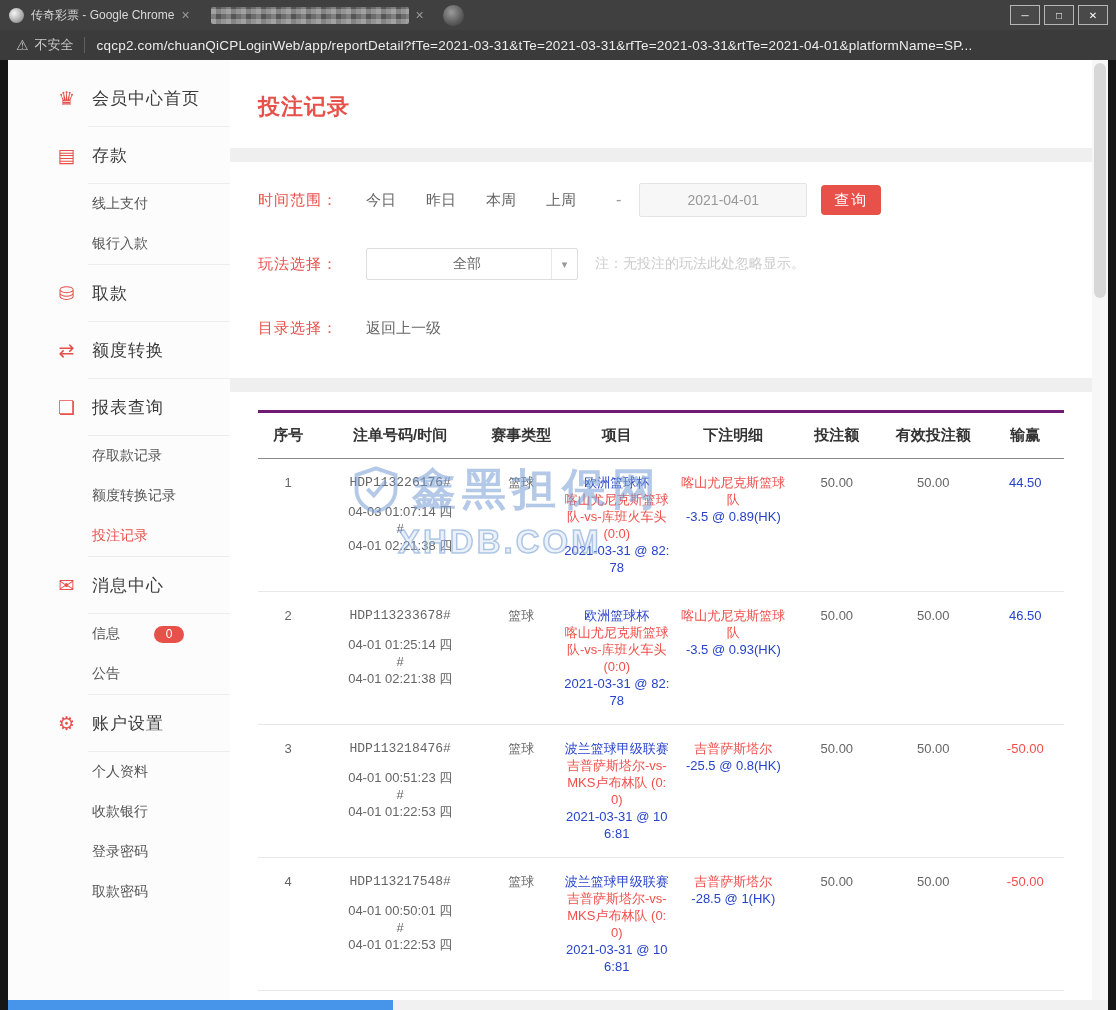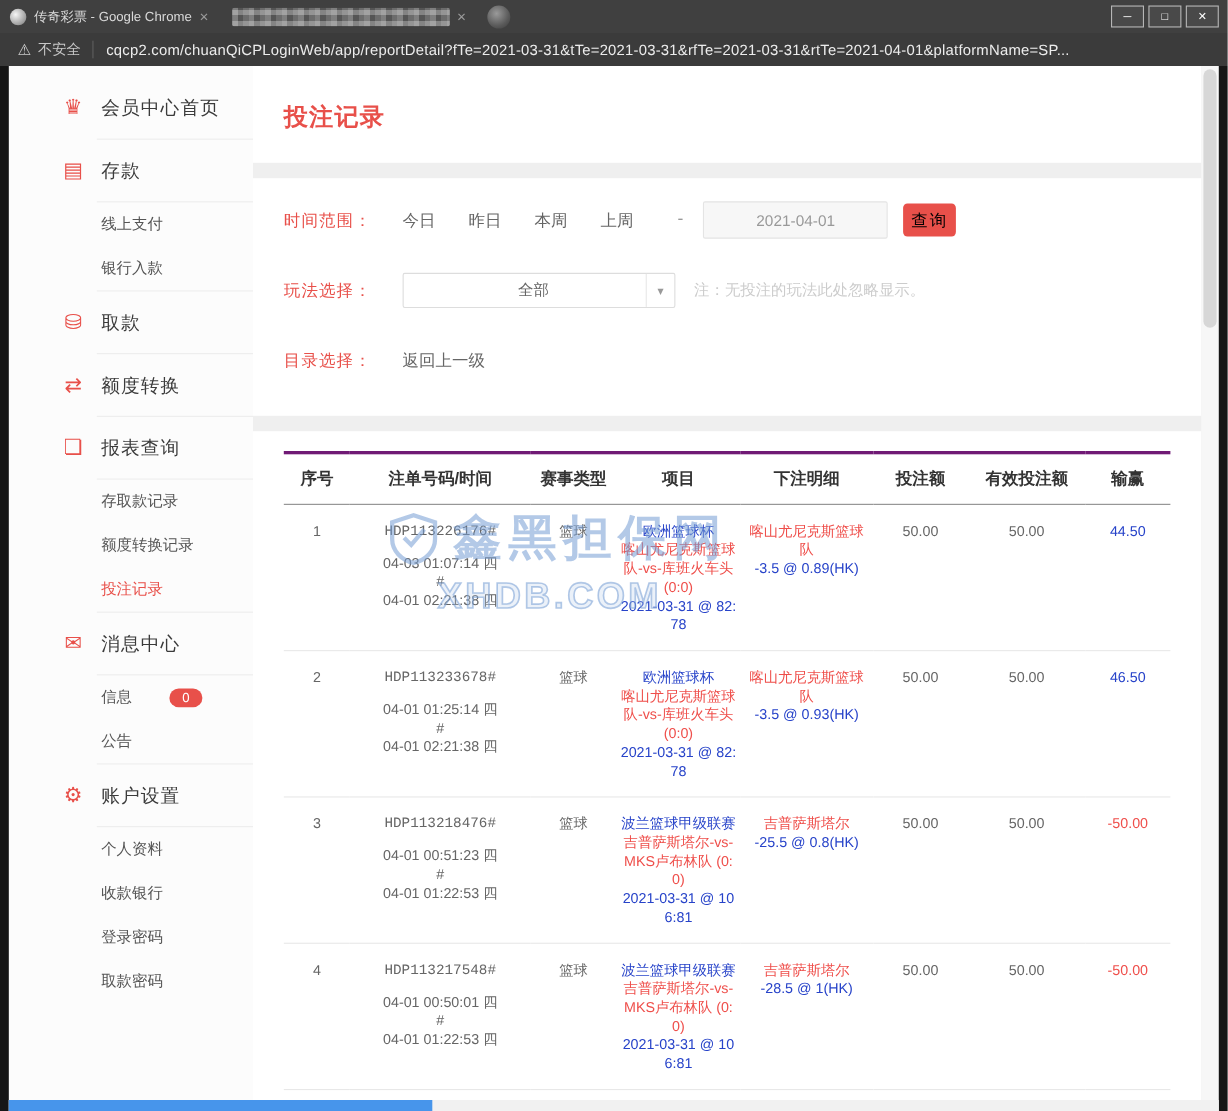--- a/index.html
+++ b/index.html
@@ -68,23 +68,23 @@
   .page-title { color:#e8504a; font-size:22px; letter-spacing:1px; }
 
   
   .card-filter { padding:18px 28px 6px; flex:none; }
   .f-row { display:flex; align-items:center; height:40px; margin-bottom:24px; }
   .f-label { color:#e8504a; font-size:15px; width:108px; letter-spacing:1px; flex:none; }
   .quick-link { color:#666; font-size:15px; margin-right:30px; cursor:pointer; }
   .date-input { width:168px; height:34px; background:#f7f7f7; border:1px solid #e4e4e4;
     border-radius:2px; color:#999; font-size:14px; text-align:center; line-height:32px; margin-left:8px; }
   .range-dash { color:#999; margin:0 10px; }
-  .search-btn { width:48px; height:30px; background:#e8504a; border:none; border-radius:4px;
-    color:#000000; font-size:15px; margin-left:14px; cursor:pointer; letter-spacing:2px; }
-  .select-box { width:248px; height:32px; border:1px solid #ddd; border-radius:2px;
+  .search-btn { width:60px; height:30px; background:#e8504a; border:none; border-radius:4px;
+    color:#ffffff; font-size:15px; margin-left:14px; cursor:pointer; letter-spacing:2px; }
+  .select-box { width:212px; height:32px; border:1px solid #ddd; border-radius:2px;
     display:flex; align-items:center; background:#fff; cursor:pointer;padding-left:16px; }
   .select-value { flex:1; text-align:center; color:#666; font-size:14px; }
   .select-chevron { width:26px; height:100%; border-left:1px solid #e8e8e8;
     display:flex; align-items:center; justify-content:center; color:#999; font-size:11px; }
   .f-note { color:#ccc; font-size:14px; margin-left:17px; }
   .dir-link { color:#666; font-size:15px; cursor:pointer; }
 
   
   .card-table { flex:1; padding:18px 28px 0; overflow:hidden; }
   table.bets { width:100%; border-collapse:collapse; table-layout:fixed; }

